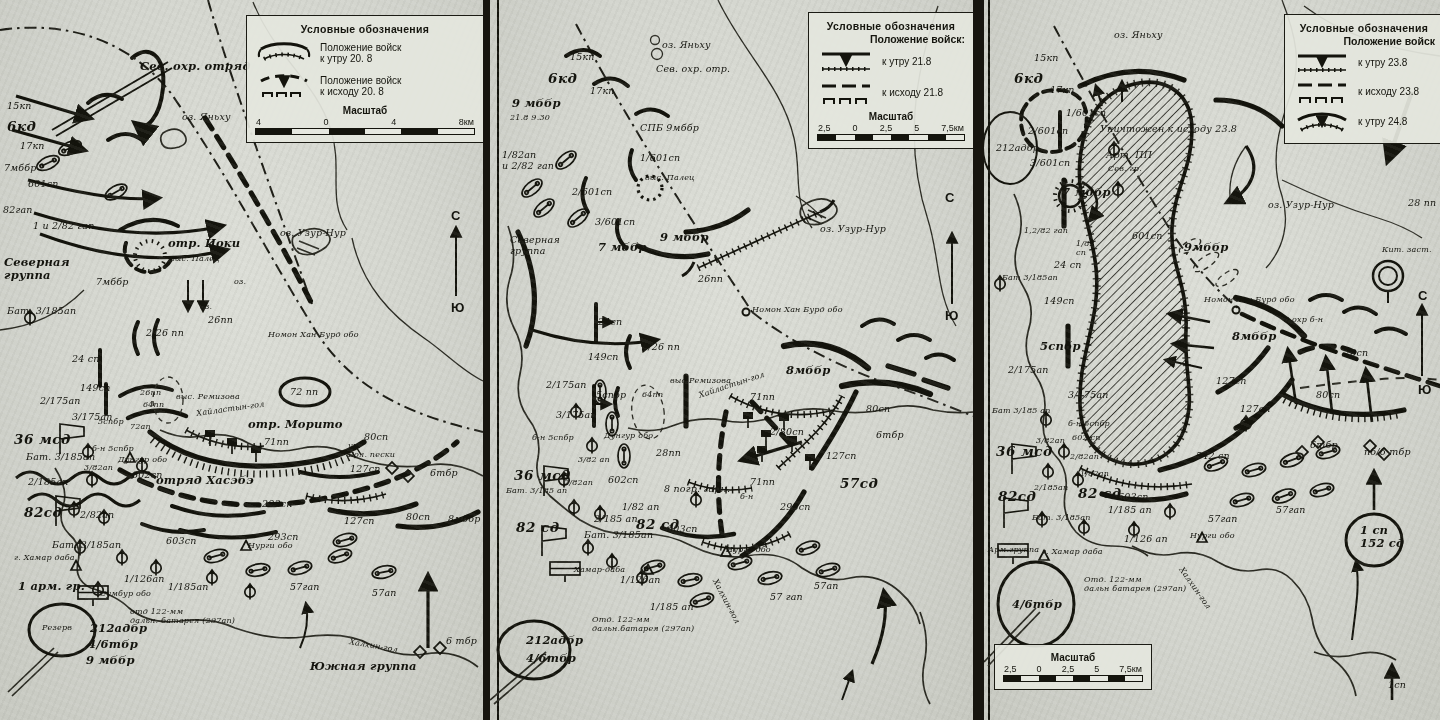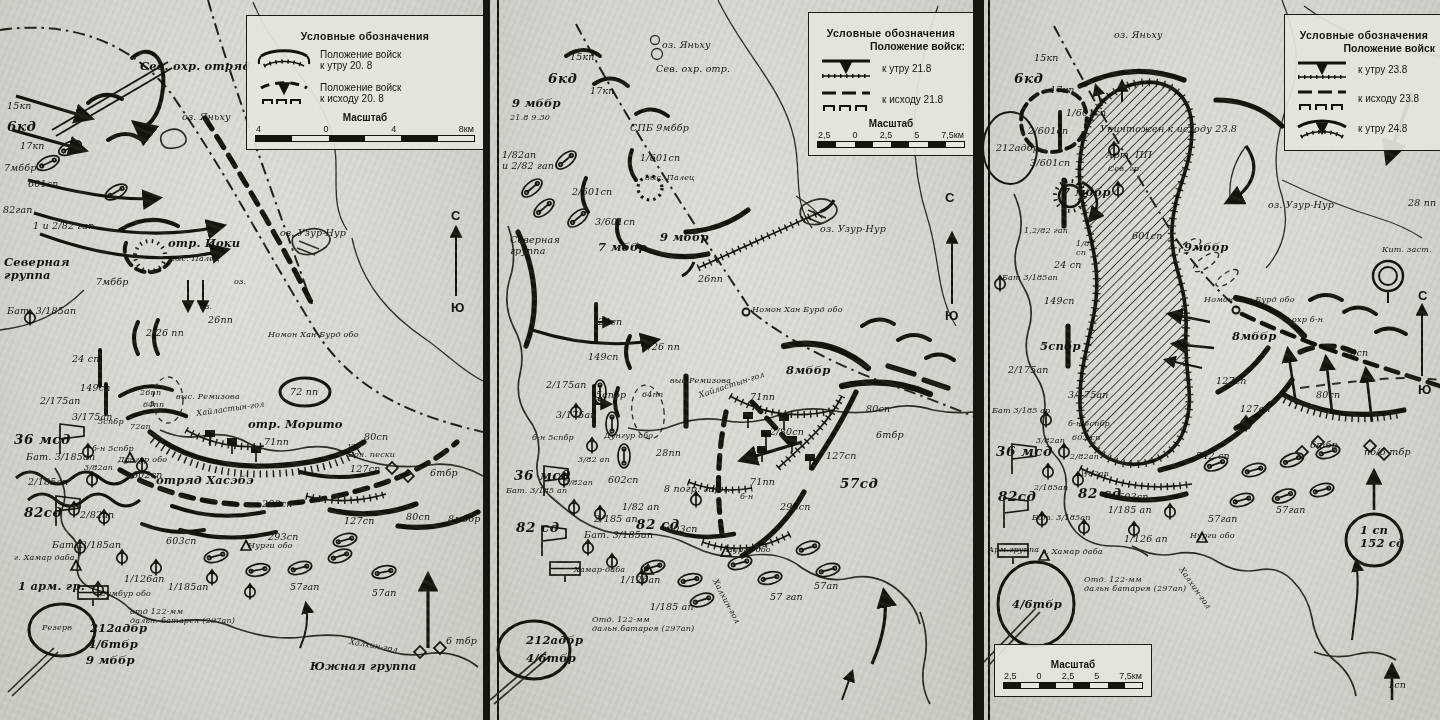--- a/index.html
+++ b/index.html
@@ -27,21 +27,21 @@
     transform-origin:left top;z-index:3;
   }
   .lbl.sm{font-size:8px;}
   .lbl.md{font-size:11.5px;font-weight:bold;}
   .lbl.lg{font-size:13.5px;font-weight:bold;letter-spacing:.5px;}
   .lbl.cmp{font:bold 13px "Liberation Sans",sans-serif;font-style:normal;}
   .legend{
     position:absolute;z-index:4;
     background:rgba(228,230,222,.93);
     border:1.5px solid #1b1b14;
-    padding:14px 8px 7px 8px;
+    padding:7px 8px 7px 8px;
     color:#15150e;
   }
   .legend .t{font-weight:bold;font-size:10.5px;text-align:center;letter-spacing:.3px;}
   .legend .sub{font-weight:bold;font-size:10.5px;text-align:right;margin-top:1px;}
   .lrow{display:flex;align-items:center;gap:7px;margin-top:3px;}
   .lrow .txt{font-size:10px;line-height:1.15;white-space:pre-line;}
   .lic{flex:0 0 auto;}
   .st{font-weight:bold;font-size:10px;text-align:center;margin-top:4px;}
   .ticksrow{display:flex;justify-content:space-between;font-size:9px;padding:0 1px;margin-top:1px;}
   .sbar{display:flex;height:5px;border:1px solid #14140d;margin-top:1px;background:#e6e8e0;}
@@ -430,21 +430,21 @@
     </g>
   </svg>
   <div class="labels">
       <div class="lbl" style="left: 172px; top: 40px;">оз. Яньху</div>
       <div class="lbl" style="left: 166px; top: 64px;">Сев. охр. отр.</div>
       <div class="lbl" style="left: 80px; top: 52px;">15кп</div>
       <div class="lbl lg" style="left: 58px; top: 71px;">6кд</div>
       <div class="lbl" style="left: 100px; top: 86px;">17кп</div>
       <div class="lbl md" style="left: 22px; top: 97px;">9 мббр</div>
       <div class="lbl sm" style="left: 20px; top: 114px;">21.8 9.30</div>
-      <div class="lbl" style="left: 140px; top: 123px;">СПБ 9мббр</div>
+      <div class="lbl" style="left: 150px; top: 123px;">СПБ 9мббр</div>
       <div class="lbl" style="left: 12px; top: 150px;">1/82ап
 и 2/82 гап</div>
       <div class="lbl" style="left: 82px; top: 187px;">2/601сп</div>
       <div class="lbl" style="left: 150px; top: 153px;">1/601сп</div>
       <div class="lbl sm" style="left: 155px; top: 174px;">выс. Палец</div>
       <div class="lbl" style="left: 105px; top: 217px;">3/601сп</div>
       <div class="lbl md" style="left: 170px; top: 231px;">9 мббр</div>
       <div class="lbl md" style="left: 108px; top: 241px;">7 мббр</div>
       <div class="lbl" style="left: 20px; top: 235px;">Северная
 группа</div>

